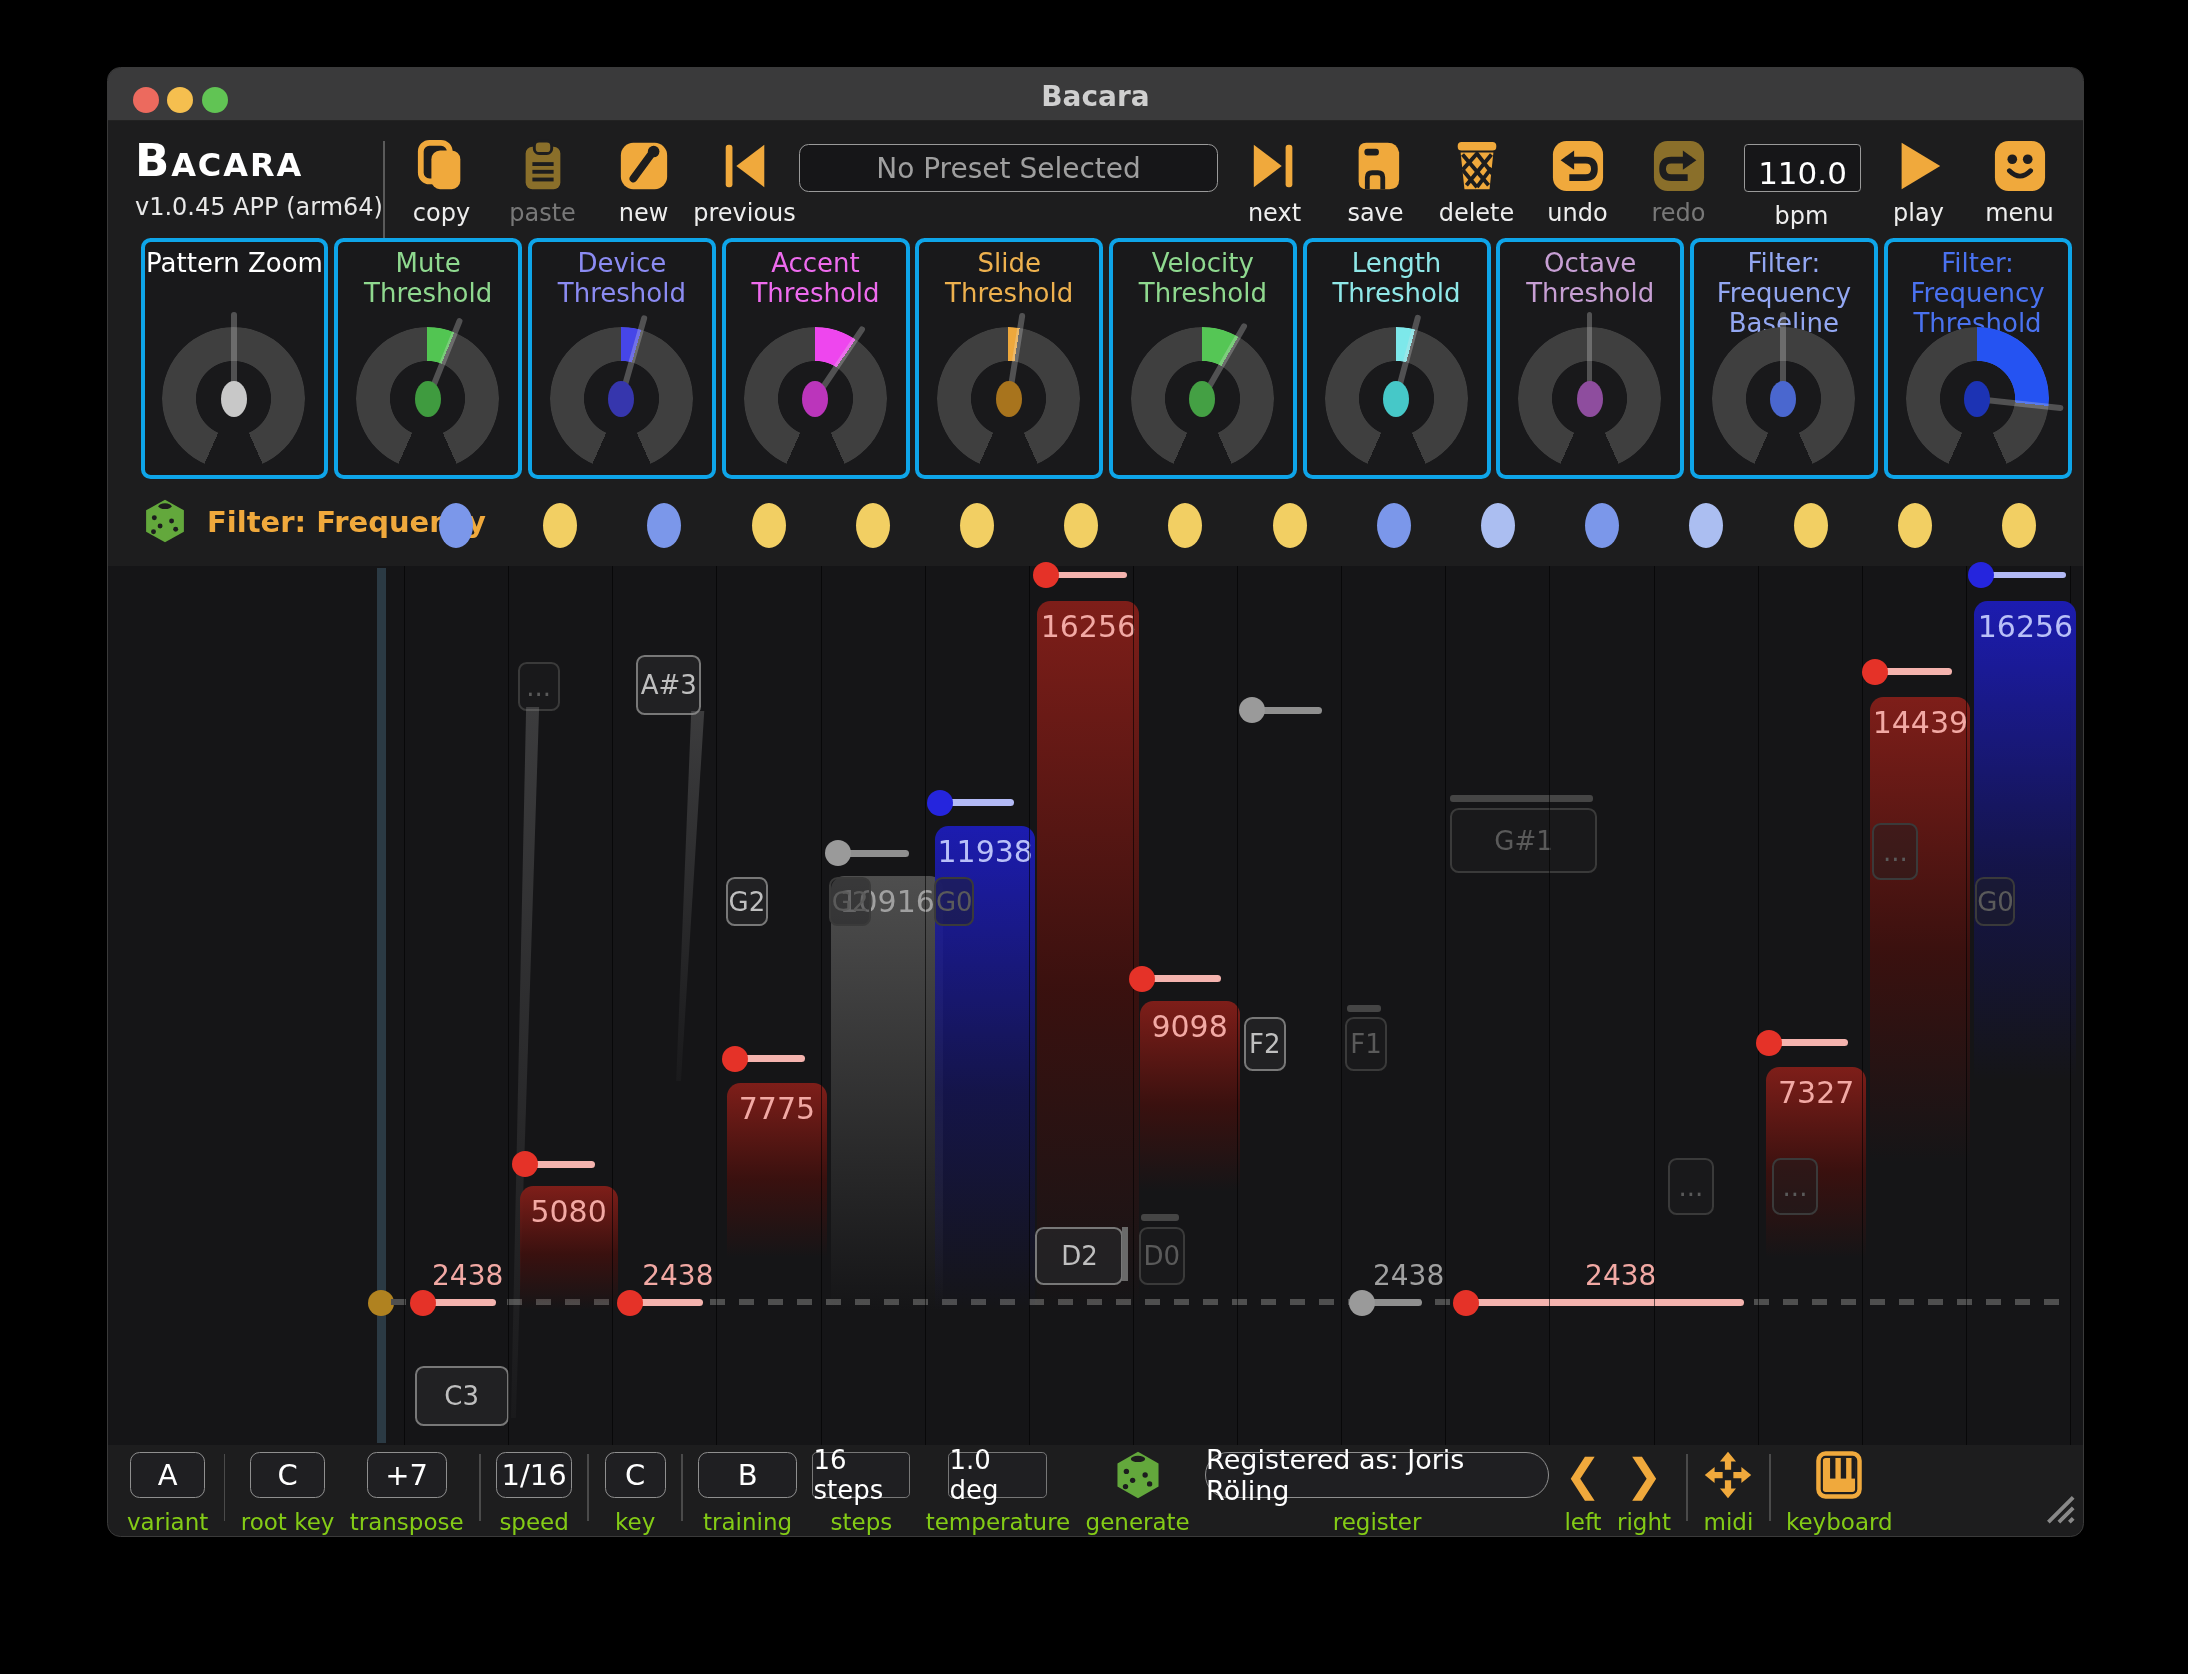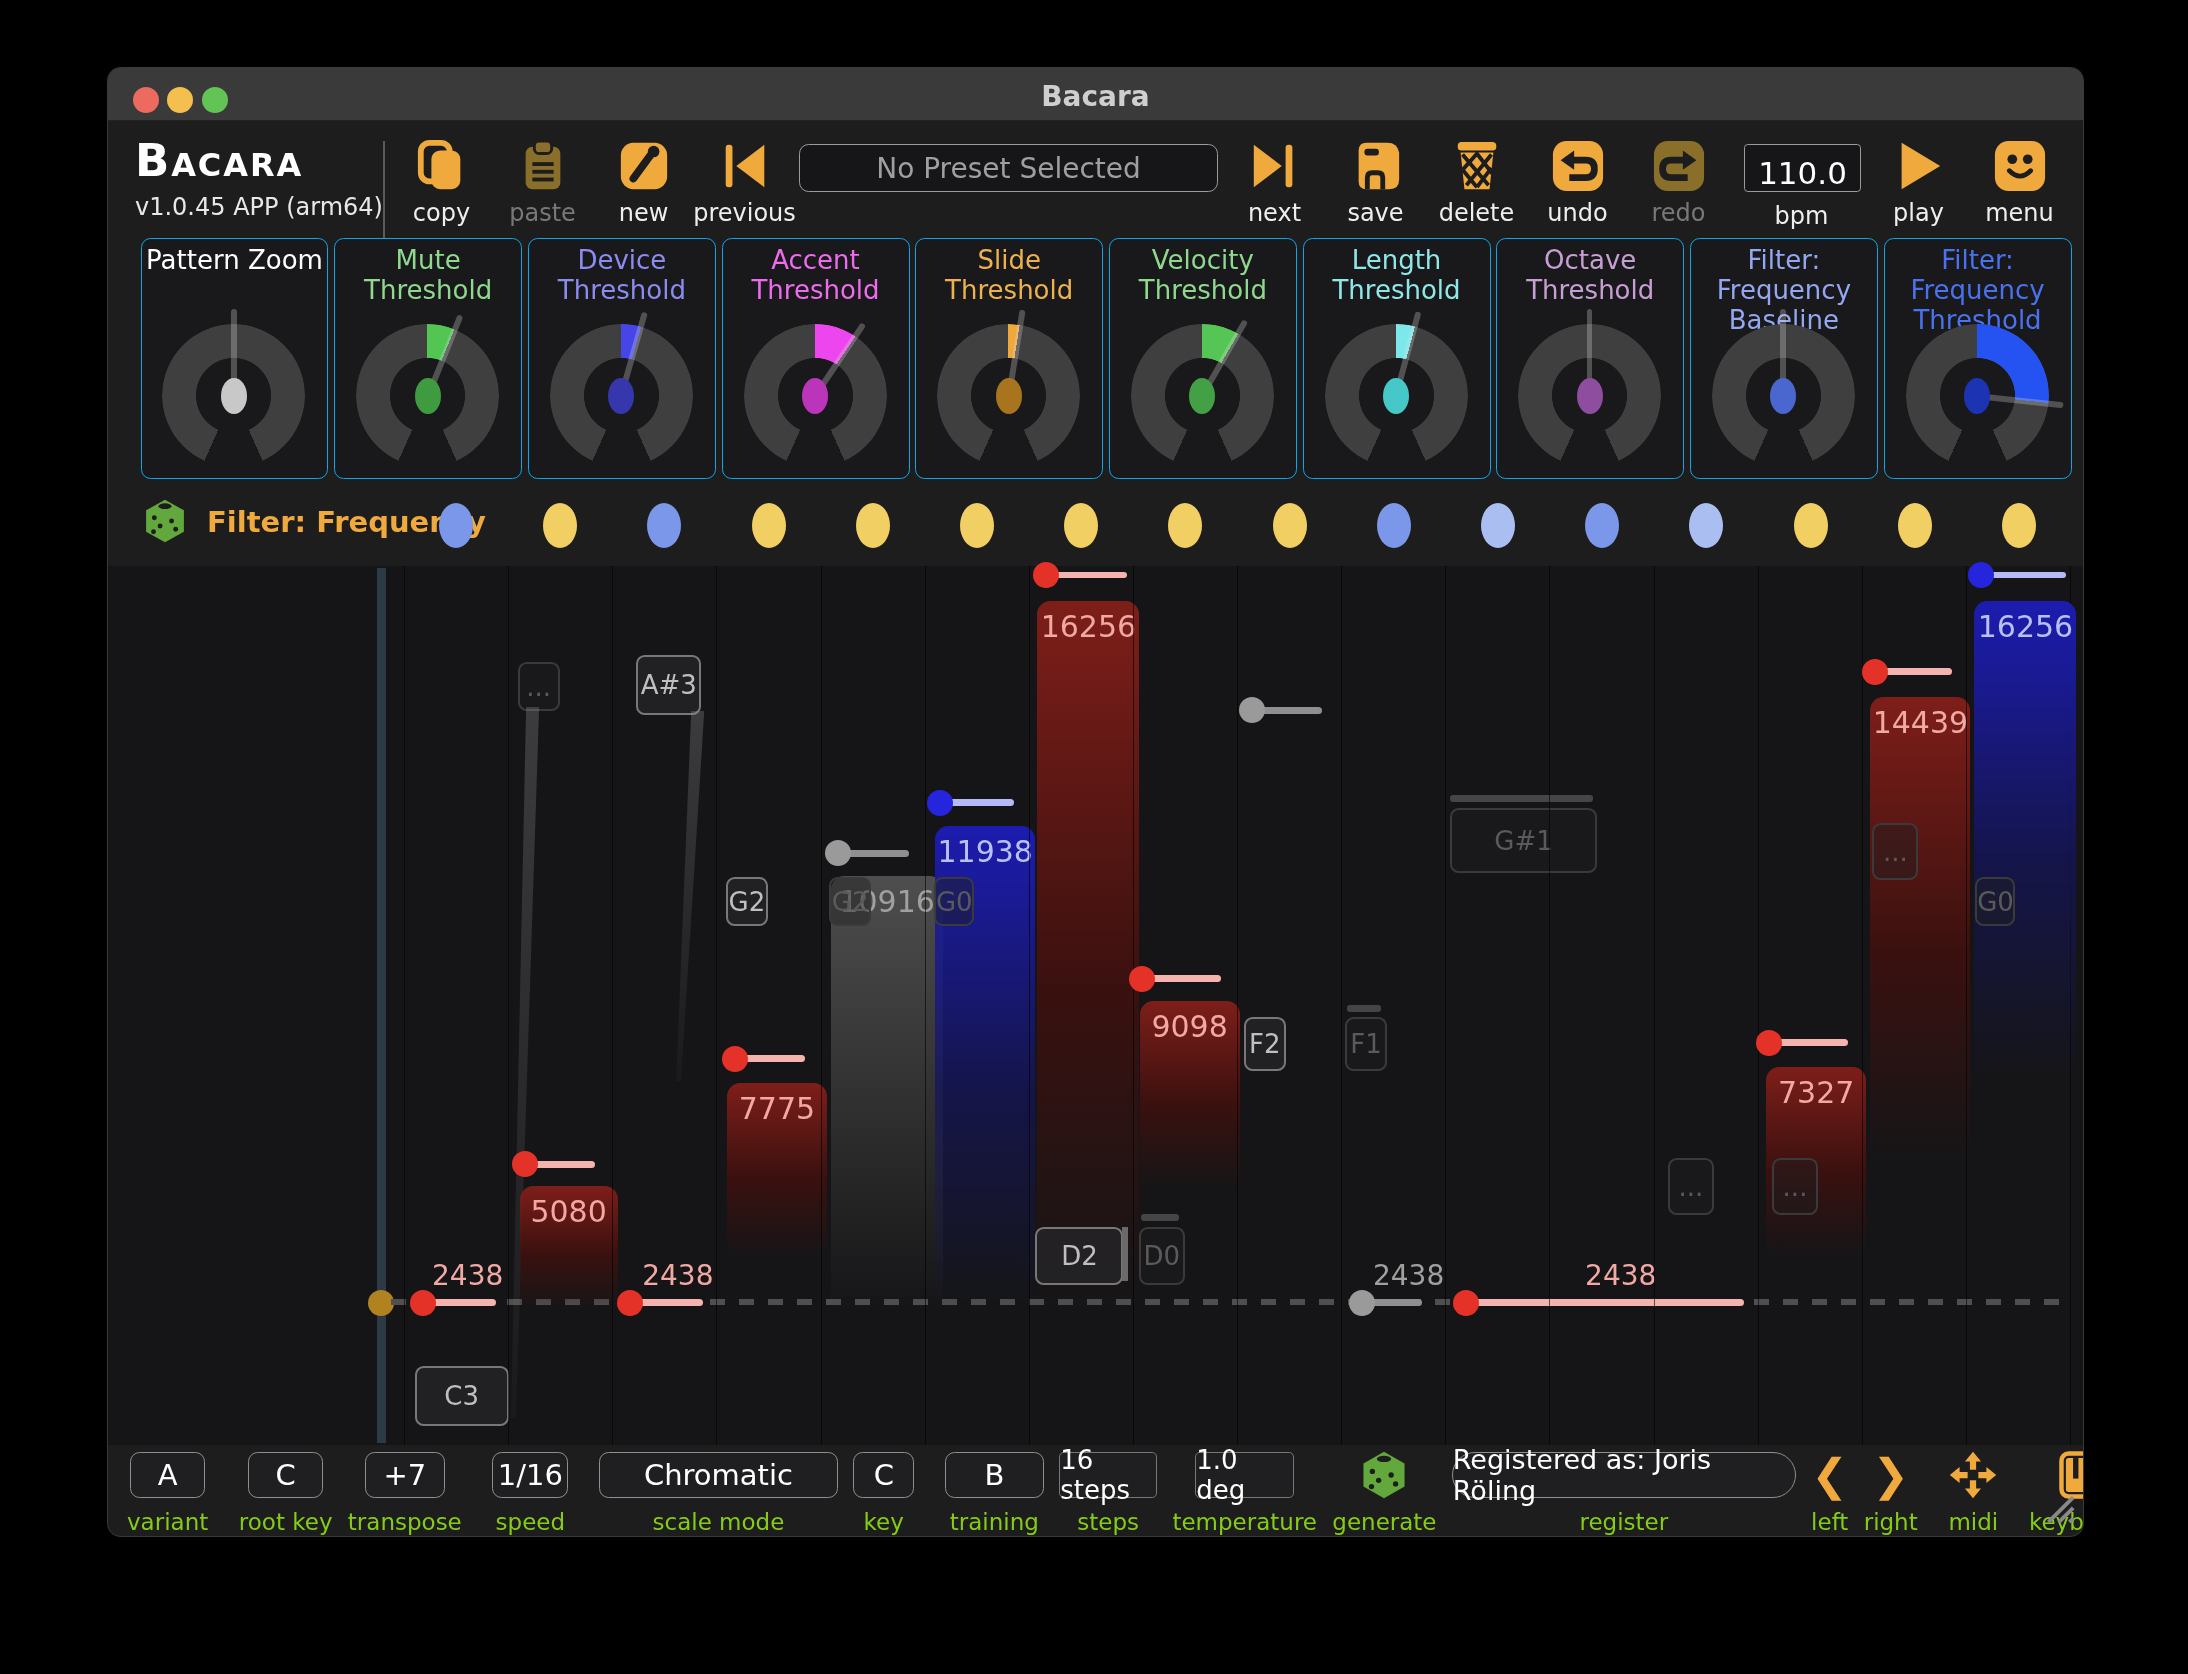--- a/index.html
+++ b/index.html
@@ -22,21 +22,21 @@
   .tbtn .ticon{width:54px;height:54px;}
   .tbtn .tlabel{margin-top:5.7px;font-size:24px;color:#eee;}
   .tbtn.dim .tlabel{color:#787878;}
   .field{position:absolute;border:1.9px solid #9a9a9a;border-radius:9.6px;background:#161618;
          display:flex;align-items:center;justify-content:center;}
   .preset{left:691px;top:76px;width:417px;height:46px;font-size:28px;color:#9f9f9f;}
   .bpmbox{left:1636px;top:76px;width:115px;height:46px;font-size:31px;color:#fff;border-radius:3.8px;align-items:flex-end;}
   .bpmlabel{position:absolute;left:1636px;top:134px;width:115px;text-align:center;font-size:24px;color:#eee;}
   
   #knobrow{position:absolute;left:32.5px;top:170px;width:1931px;height:241px;display:flex;gap:5.7px;}
-  .kpanel{flex:1;background:#19191b;border:1px solid #0ea5e9;border-radius:9.6px;position:relative;}
+  .kpanel{flex:1;background:#19191b;border:4px solid #0ea5e9;border-radius:9.6px;position:relative;}
   .ktitle{margin-top:5.7px;text-align:center;font-size:26px;line-height:30px;white-space:pre-line;}
   .kwrap{position:absolute;left:50%;top:85px;width:143px;height:143px;margin-left:-72px;}
   .kring,.kwedge{position:absolute;inset:0;border-radius:50%;
      -webkit-mask:radial-gradient(closest-side,transparent 52%,#000 53%);
      mask:radial-gradient(closest-side,transparent 52%,#000 53%);}
   .kpointer{position:absolute;left:50%;top:-15.3px;width:5.7px;height:88px;margin-left:-2.9px;
      transform-origin:50% 87px;background:rgba(225,225,225,.28);border-radius:2.9px;}
   .kdot{position:absolute;left:50%;top:72px;width:26px;height:36px;border-radius:50%;transform:translate(-50%,-50%);}
   
   #patternrow{position:absolute;left:0;top:424px;width:100%;height:67px;}
@@ -530,24 +530,20 @@
           <div class="bbox" style="width: 80px;">+7</div>
           <div class="blabel">transpose</div>
         </div>
         <div class="bsep"></div>
         <div class="bitem">
           <div class="bbox" style="width: 76px;">1/16</div>
           <div class="blabel">speed</div>
         </div>
         <div class="bsep"></div>
         <div class="bitem">
-          <div class="bbox" style="width: 239px;">Chromatic</div>
-          <div class="blabel">scale mode</div>
-        </div>
-        <div class="bitem">
           <div class="bbox" style="width: 61px;">C</div>
           <div class="blabel">key</div>
         </div>
         <div class="bsep"></div>
         <div class="bitem">
           <div class="bbox" style="width: 99px;">B</div>
           <div class="blabel">training</div>
         </div>
         <div class="bitem">
           <div class="bbox small" style="width: 98px;">16 steps</div>

